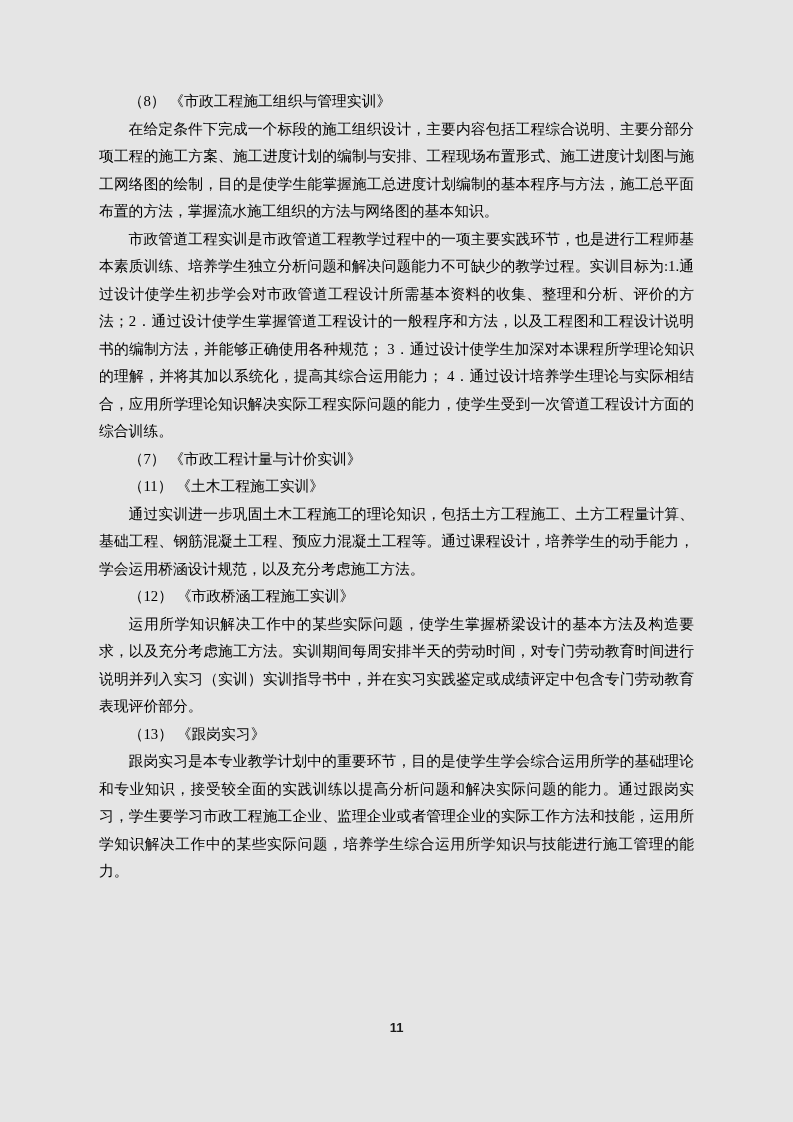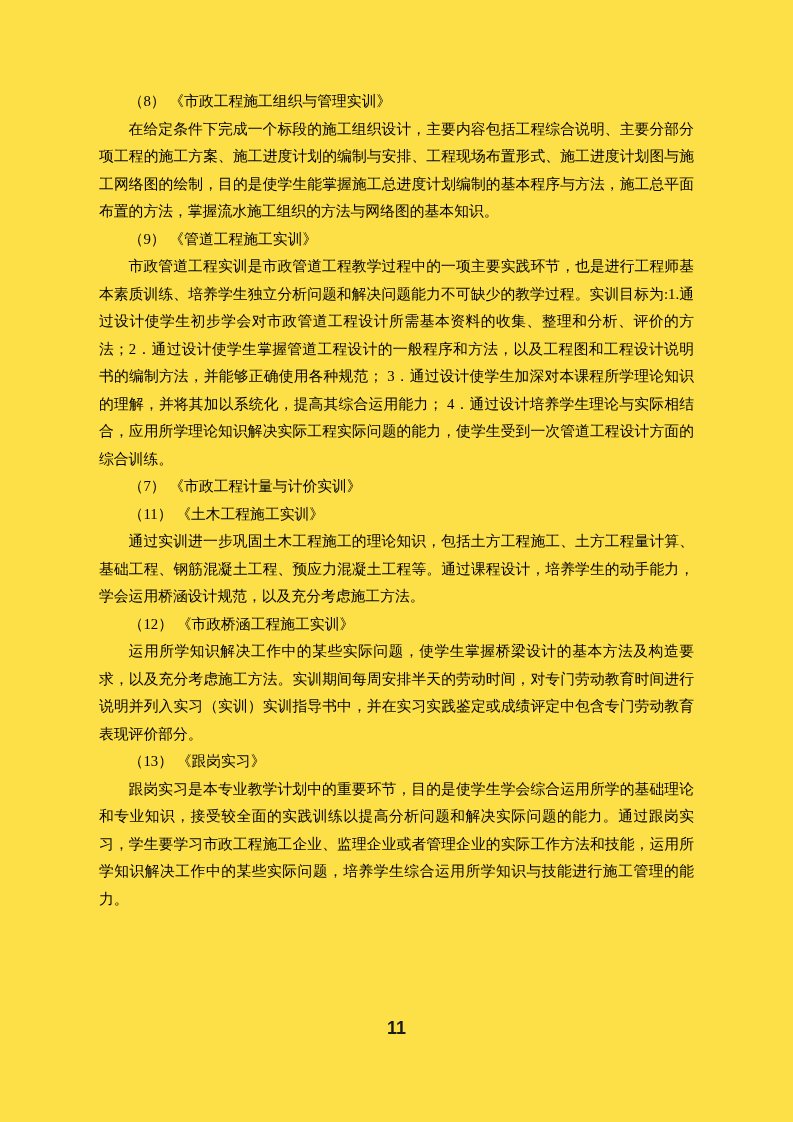--- a/index.html
+++ b/index.html
@@ -4,21 +4,21 @@
 <style>
   html, body {
     margin: 0;
     padding: 0;
     background: #ffffff;
   }
   .page {
     position: relative;
     width: 793px;
     height: 1122px;
-    background: #fde047;
+    background: #e5e5e5;
     overflow: hidden;
     font-family: "Liberation Serif", "DejaVu Serif", serif;
     color: #000000;
   }
   .text-block {
     position: absolute;
     left: 99px;
     top: 88px;
     width: 595px;
   }
@@ -35,39 +35,38 @@
   .text-block p.heading {
     text-align: left;
   }
   .page-number {
     position: absolute;
     top: 1021px;
     left: 0;
     width: 100%;
     text-align: center;
     font-family: "Liberation Sans", "DejaVu Sans", sans-serif;
-    font-size: 18px;
+    font-size: 13px;
     font-weight: bold;
     line-height: 14px;
     color: #1a1a1a;
   }
 </style>
 </head>
 <body>
 
 <div class="page">
   <main class="text-block">
 
     <section>
       <p class="heading">（8） 《市政工程施工组织与管理实训》</p>
       <p class="para">在给定条件下完成一个标段的施工组织设计，主要内容包括工程综合说明、主要分部分项工程的施工方案、施工进度计划的编制与安排、工程现场布置形式、施工进度计划图与施工网络图的绘制，目的是使学生能掌握施工总进度计划编制的基本程序与方法，施工总平面布置的方法，掌握流水施工组织的方法与网络图的基本知识。</p>
     </section>
 
     <section>
-      <p class="heading">（9） 《管道工程施工实训》</p>
       <p class="para">市政管道工程实训是市政管道工程教学过程中的一项主要实践环节，也是进行工程师基本素质训练、培养学生独立分析问题和解决问题能力不可缺少的教学过程。实训目标为:1.通过设计使学生初步学会对市政管道工程设计所需基本资料的收集、整理和分析、评价的方法；2．通过设计使学生掌握管道工程设计的一般程序和方法，以及工程图和工程设计说明书的编制方法，并能够正确使用各种规范； 3．通过设计使学生加深对本课程所学理论知识的理解，并将其加以系统化，提高其综合运用能力； 4．通过设计培养学生理论与实际相结合，应用所学理论知识解决实际工程实际问题的能力，使学生受到一次管道工程设计方面的综合训练。</p>
     </section>
 
     <section>
       <p class="heading">（7） 《市政工程计量与计价实训》</p>
     </section>
 
     <section>
       <p class="heading">（11） 《土木工程施工实训》</p>
       <p class="para">通过实训进一步巩固土木工程施工的理论知识，包括土方工程施工、土方工程量计算、基础工程、钢筋混凝土工程、预应力混凝土工程等。通过课程设计，培养学生的动手能力，学会运用桥涵设计规范，以及充分考虑施工方法。</p>

